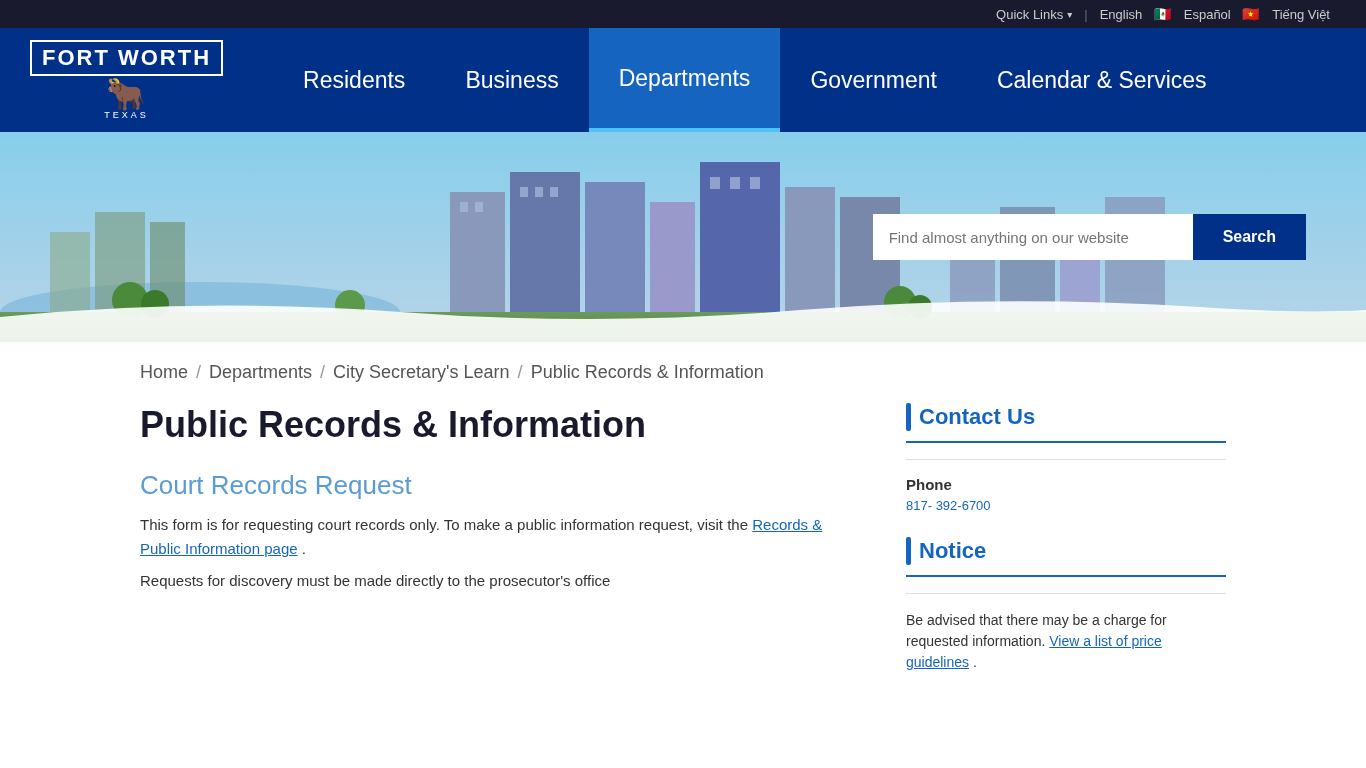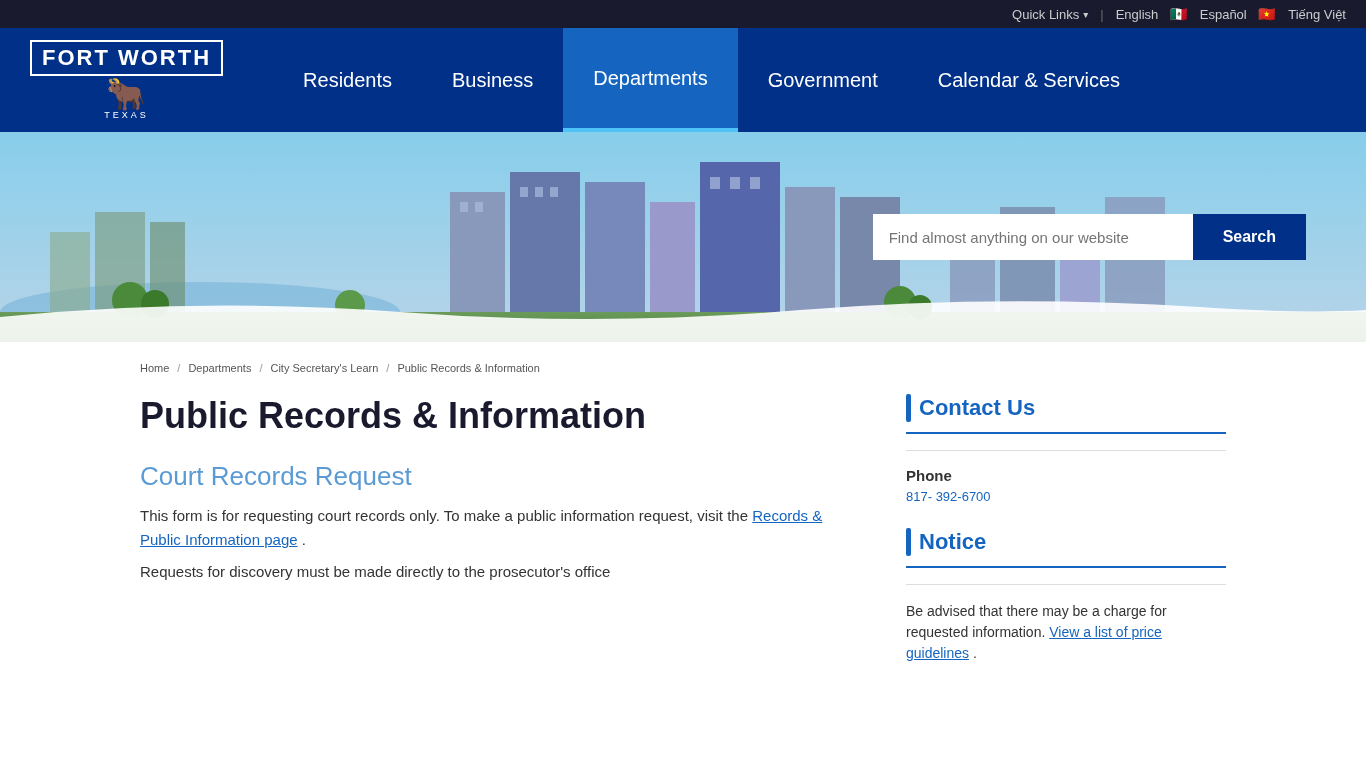--- a/index.html
+++ b/index.html
@@ -5,21 +5,21 @@
     * { margin: 0; padding: 0; box-sizing: border-box; }
     body { font-family: Arial, sans-serif; font-size: 14px; color: #333; background: #fff; }
 
     
     .top-bar {
       background: #1a1a2e;
       color: #ccc;
       display: flex;
       justify-content: flex-end;
       align-items: center;
-      padding: 6px 20px;
+      padding: 6px 36px;
       gap: 16px;
       font-size: 13px;
     }
     .top-bar-links { display: flex; align-items: center; gap: 12px; }
     .quick-links-btn {
       background: none;
       border: none;
       color: #ccc;
       cursor: pointer;
       display: flex;
@@ -80,21 +80,21 @@
       height: 100%;
       align-items: stretch;
       flex: 1;
     }
     .nav-item {
       color: white;
       text-decoration: none;
       padding: 16px 30px;
       display: flex;
       align-items: center;
-      font-size: 20px;
+      font-size: 23px;
       font-weight: 500;
       cursor: pointer;
       white-space: nowrap;
       transition: background 0.2s;
     }
     .nav-item.active {
       background: #1565c0;
       border-bottom: 4px solid #4fc3f7;
     }
 
@@ -137,21 +137,21 @@
       font-weight: bold;
       cursor: pointer;
     }
 
     
     .breadcrumb-area {
       padding: 20px 140px 10px;
       display: flex;
       align-items: center;
       gap: 8px;
-      font-size: 11px;
+      font-size: 18px;
       color: #555;
     }
     .breadcrumb-link {
       color: #555;
       text-decoration: none;
       cursor: pointer;
     }
     .breadcrumb-sep { color: #999; }
     .breadcrumb-current { color: #555; }
 

